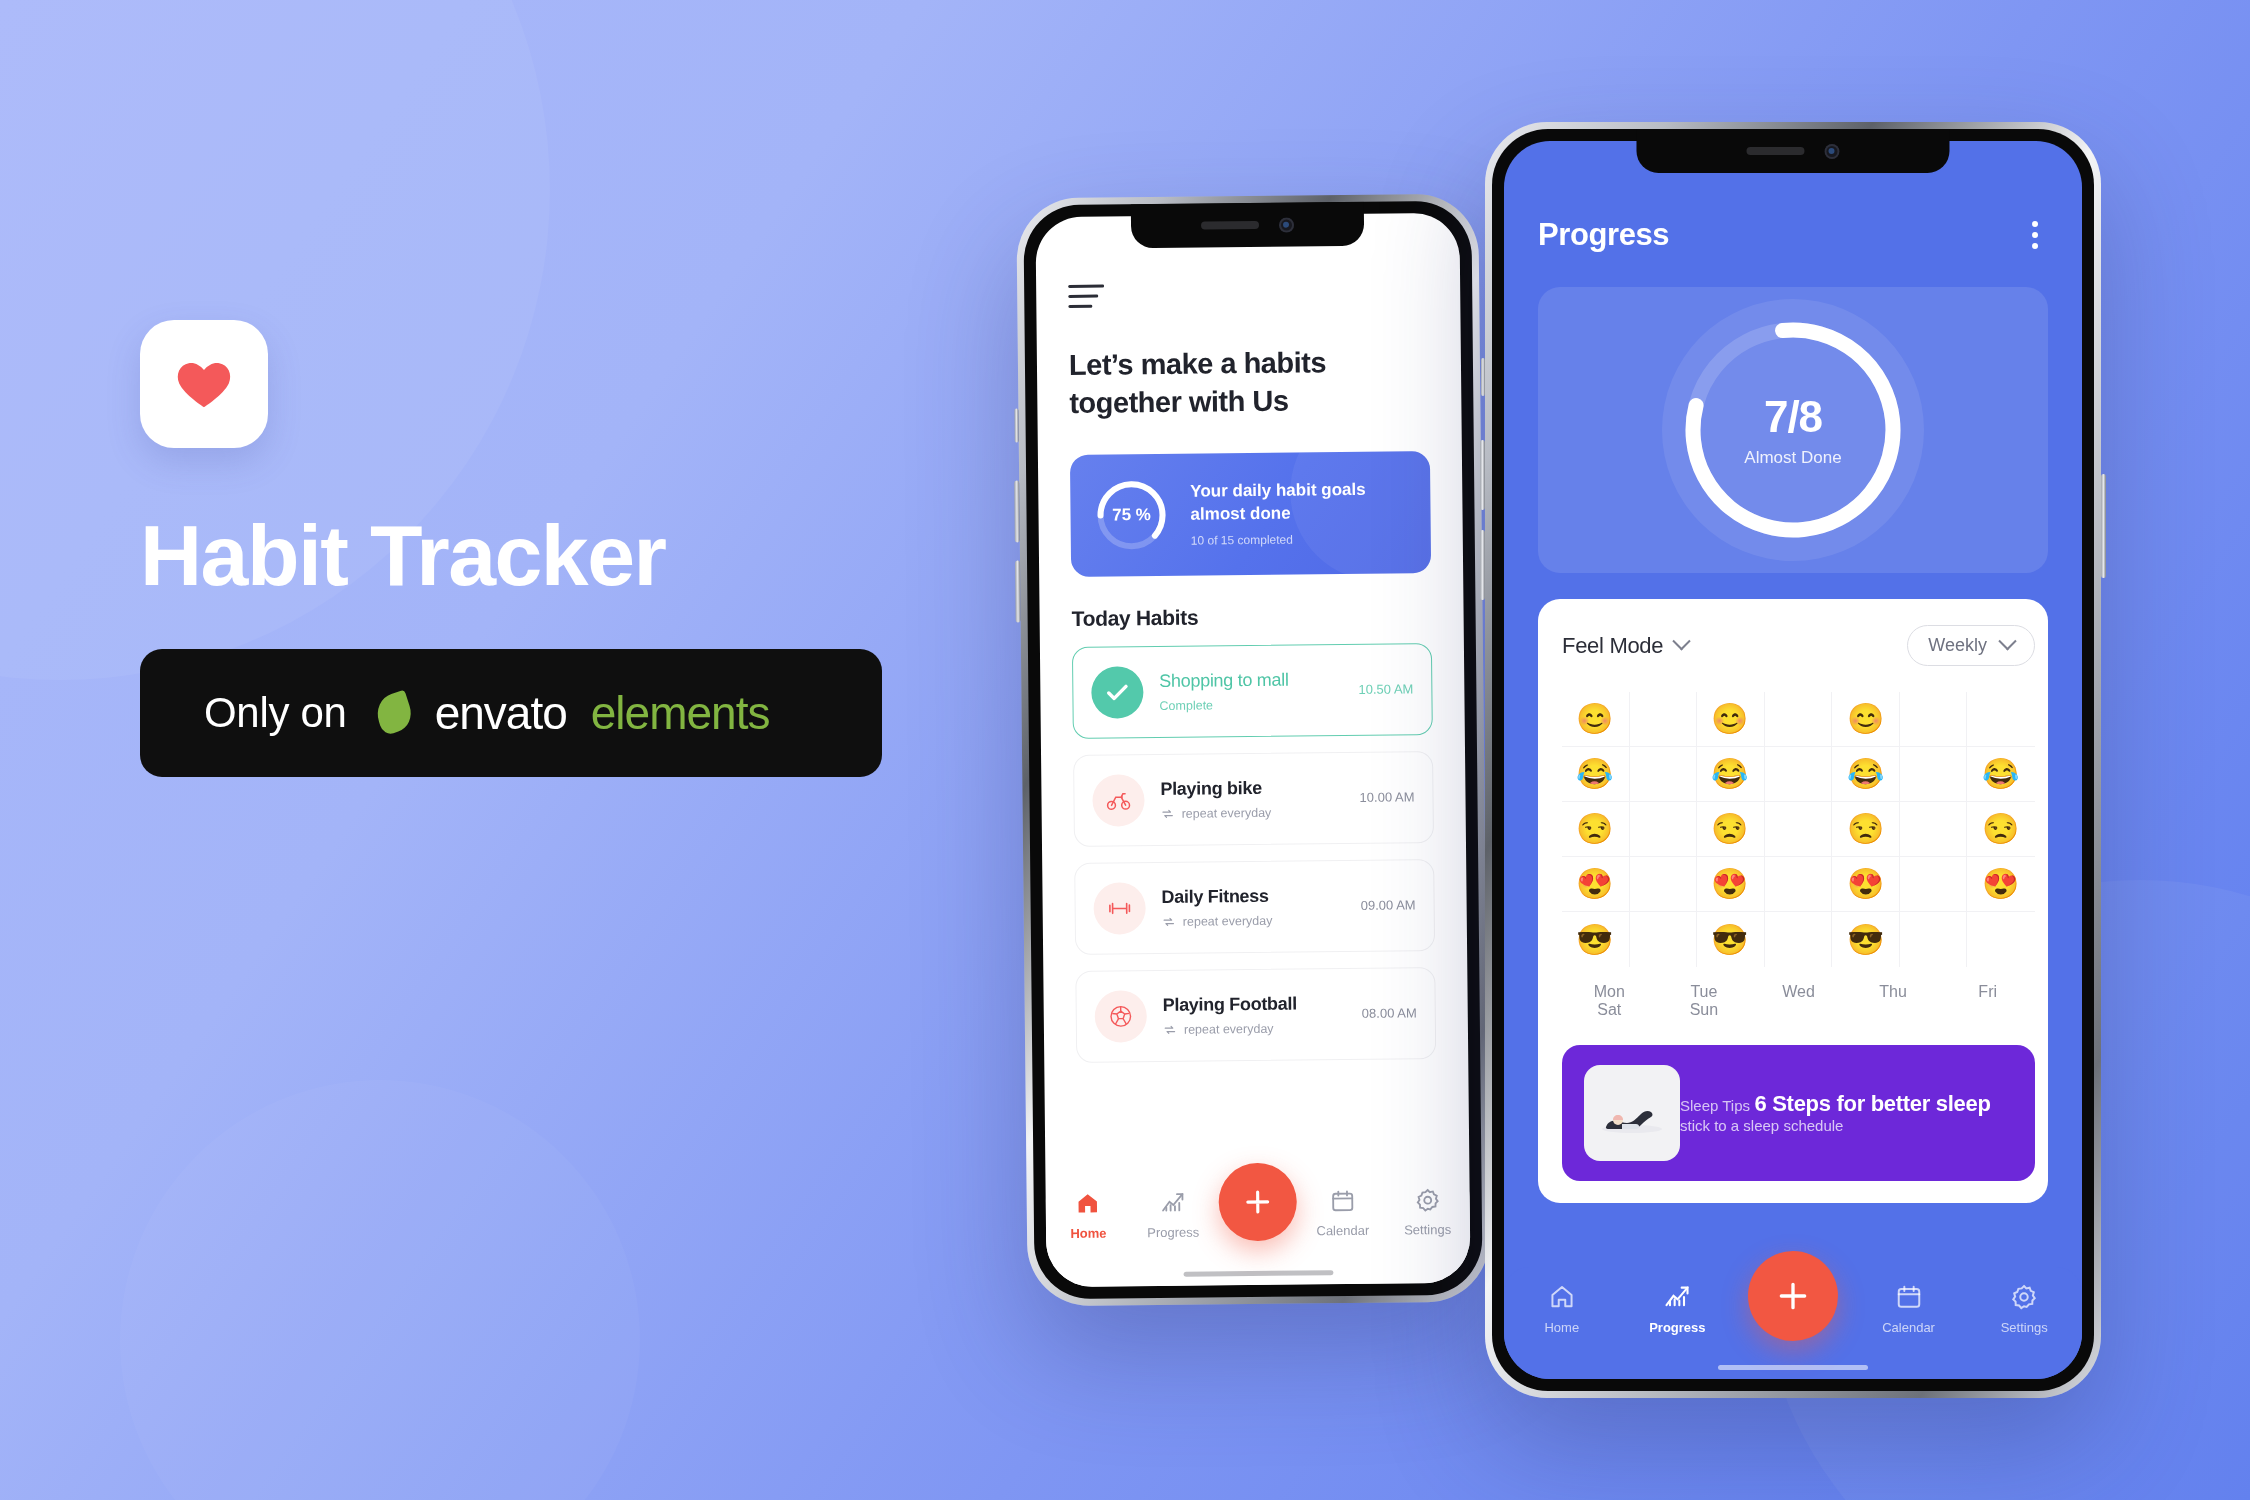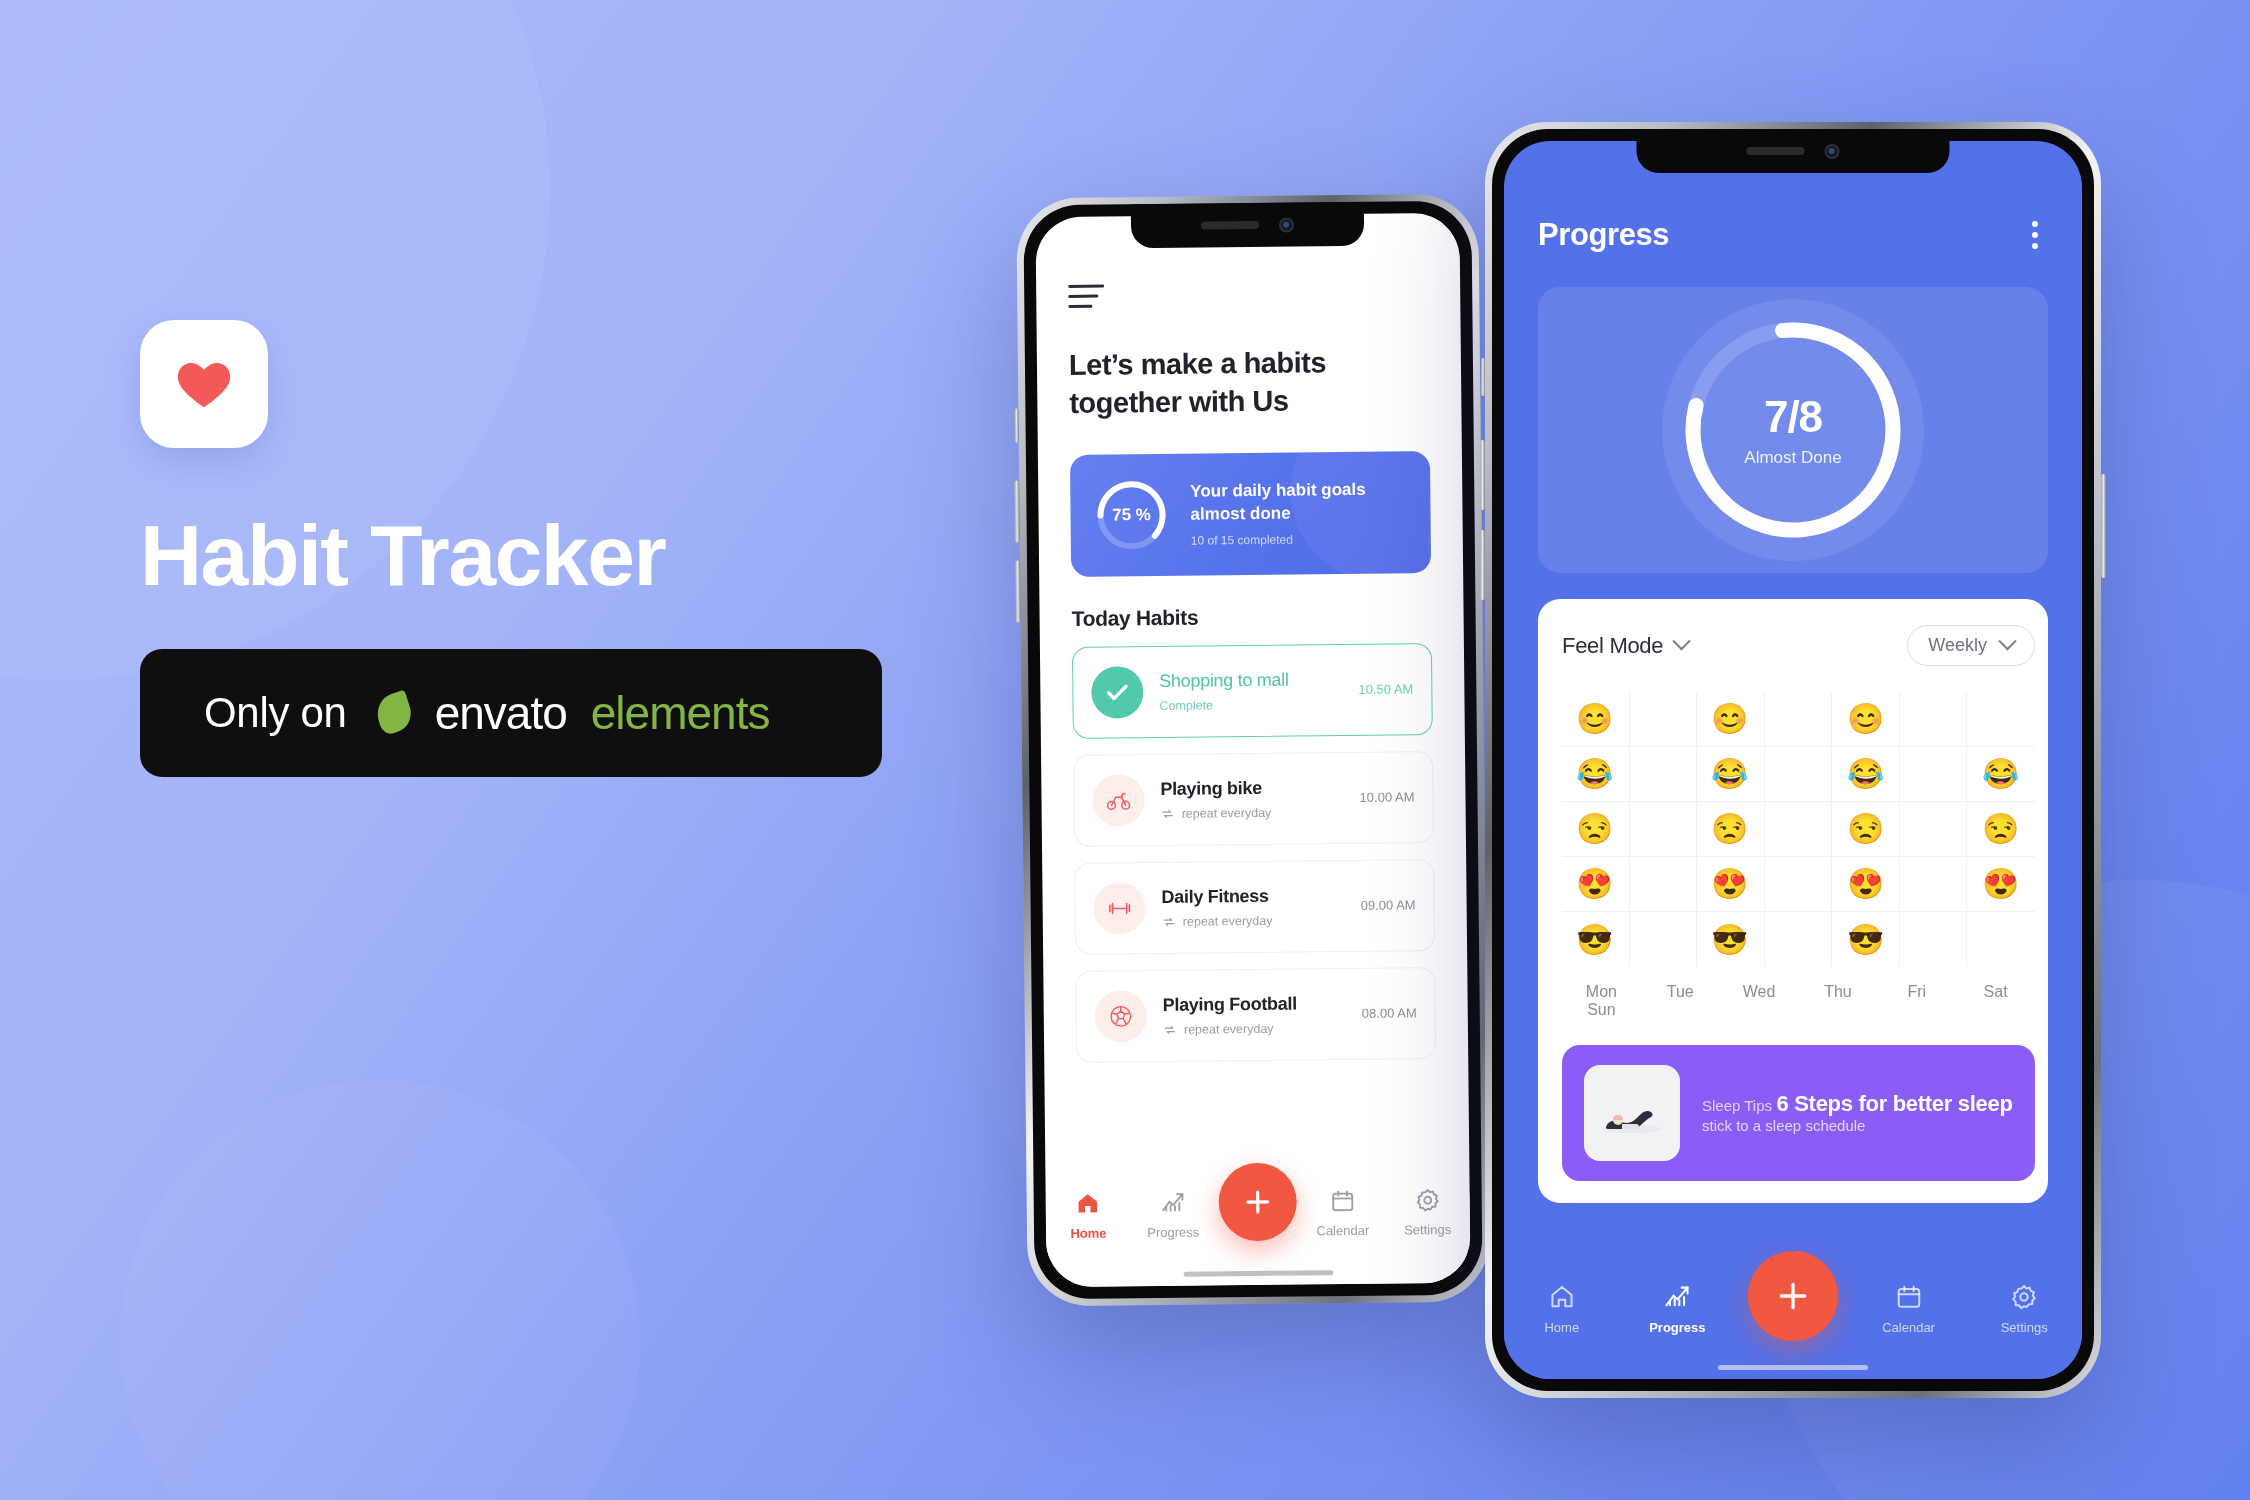--- a/index.html
+++ b/index.html
@@ -207,26 +207,26 @@
     margin-top: 26px;
     display: grid; grid-template-columns: repeat(7, 1fr); grid-template-rows: repeat(5, 55px);
   }
   .ecell {
     display: flex; align-items: center; justify-content: center;
     border-right: 1px solid #f1f1f4; border-bottom: 1px solid #f1f1f4;
     font-size: 30px; line-height: 1;
   }
   .ecell:nth-child(7n) { border-right: none; }
   .emoji-grid > .ecell:nth-last-child(-n+7) { border-bottom: none; }
-  .days { display: grid; grid-template-columns: repeat(6,1fr); margin-top: 16px; }
+  .days { display: grid; grid-template-columns: repeat(5,1fr); margin-top: 16px; }
   .day { text-align: center; font-size: 16px; color: #8a8d9a; }
 
   .sleep-card {
-    margin-top: 26px; background: #8b5cf6; border-radius: 18px;
-    display: flex; align-items: center; gap: 22px; padding: 20px 22px;
+    margin-top: 26px; background: #6d28d9; border-radius: 18px;
+    display: flex; align-items: center; padding: 20px 22px;
   }
   .sleep-thumb {
     width: 96px; height: 96px; border-radius: 16px; background: #f2f2f4;
     flex: 0 0 96px; display:flex; align-items:center; justify-content:center; overflow:hidden;
   }
   .sleep-kicker { color: rgba(255,255,255,0.72); font-size: 15px; }
   .sleep-title { color: #fff; font-size: 22px; font-weight: 700; margin-top: 7px; letter-spacing:-0.3px; }
   .sleep-sub { color: rgba(255,255,255,0.74); font-size: 15px; margin-top: 8px; }
 
   .home-bar {

